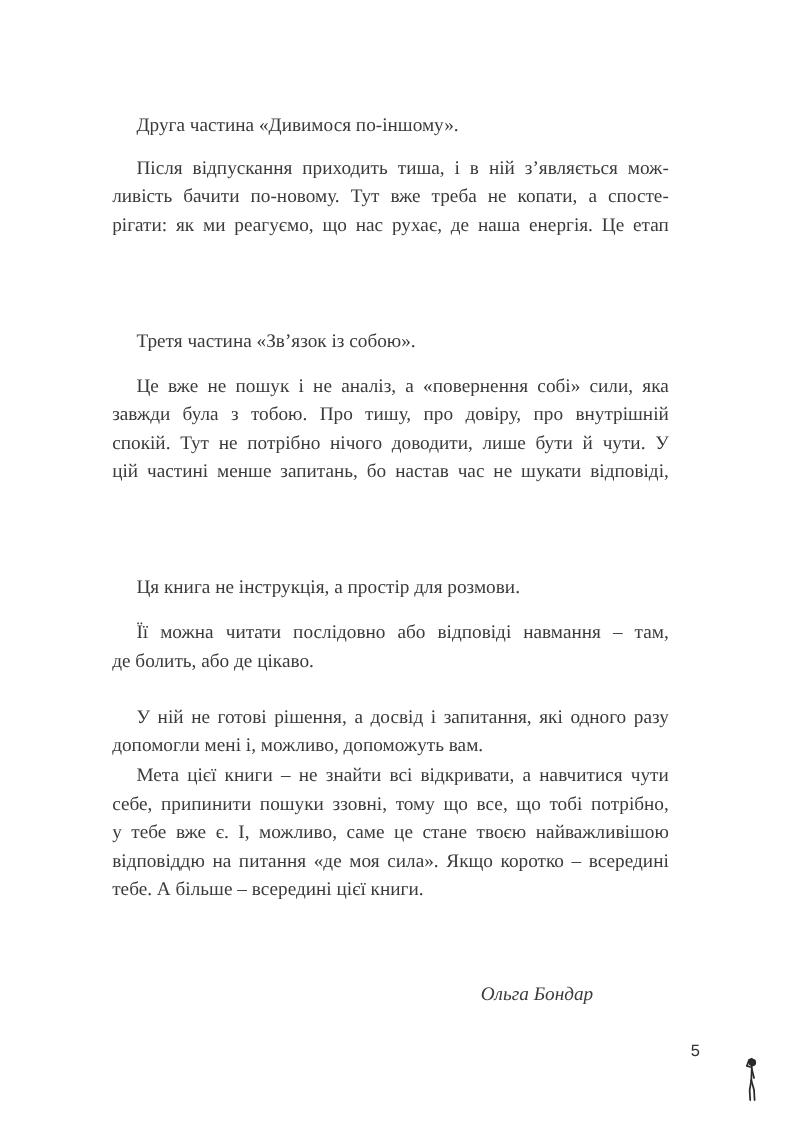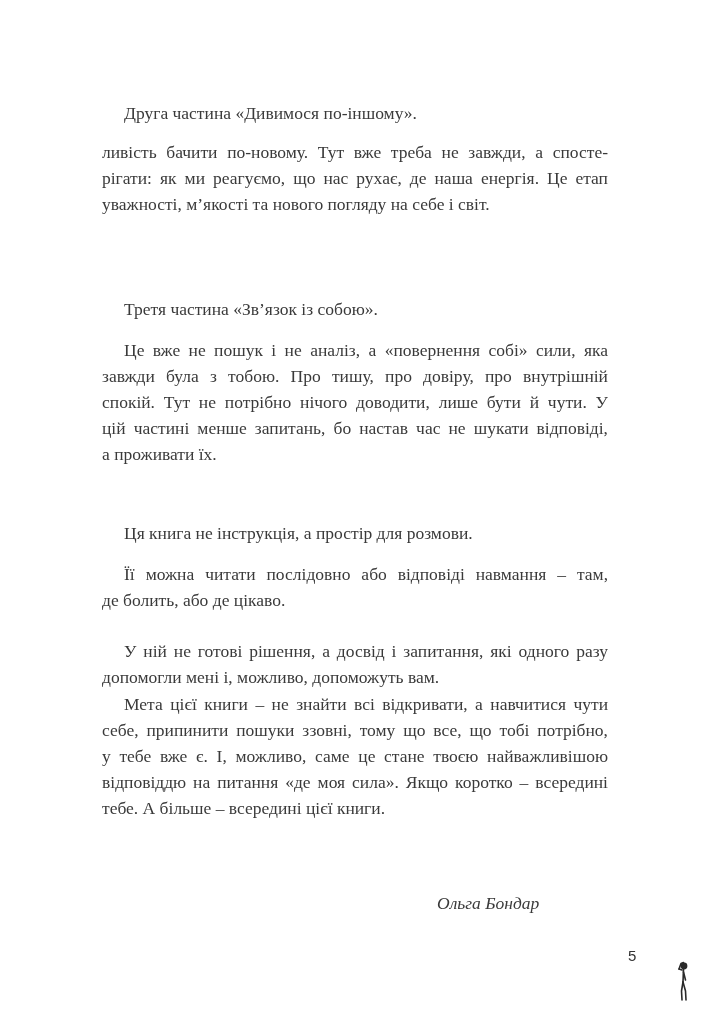--- a/index.html
+++ b/index.html
@@ -27,33 +27,32 @@
 </style>
 </head>
 <body>
 
 <div class="page">
   <div id="paragraphs">
       <div class="text" style="top: 100px;">
         <div class="line indent">Друга частина «Дивимося по-іншому».</div>
       </div>
       <div class="text" style="top: 139px;">
-        <div class="line j">ливість бачити по-новому. Тут вже треба не завжди, а спосте-</div>
+        <div class="line j indent">Після відпускання приходить тиша, і в ній з’являється мож-</div>
+        <div class="line j">ливість бачити по-новому. Тут вже треба не копати, а спосте-</div>
         <div class="line j">рігати: як ми реагуємо, що нас рухає, де наша енергія. Це етап</div>
-        <div class="line">уважності, м’якості та нового погляду на себе і світ.</div>
       </div>
       <div class="text" style="top: 296px;">
         <div class="line indent">Третя частина «Зв’язок із собою».</div>
       </div>
       <div class="text" style="top: 337px;">
         <div class="line j indent">Це вже не пошук і не аналіз, а «повернення собі» сили, яка</div>
         <div class="line j">завжди була з тобою. Про тишу, про довіру, про внутрішній</div>
         <div class="line j">спокій. Тут не потрібно нічого доводити, лише бути й чути. У</div>
         <div class="line j">цій частині менше запитань, бо настав час не шукати відповіді,</div>
-        <div class="line">а проживати їх.</div>
       </div>
       <div class="text" style="top: 520px;">
         <div class="line indent">Ця книга не інструкція, а простір для розмови.</div>
       </div>
       <div class="text" style="top: 561px;">
         <div class="line j indent">Її можна читати послідовно або відповіді навмання – там,</div>
         <div class="line">де болить, або де цікаво.</div>
       </div>
       <div class="text" style="top: 638px;">
         <div class="line j indent">У ній не готові рішення, а досвід і запитання, які одного разу</div>

